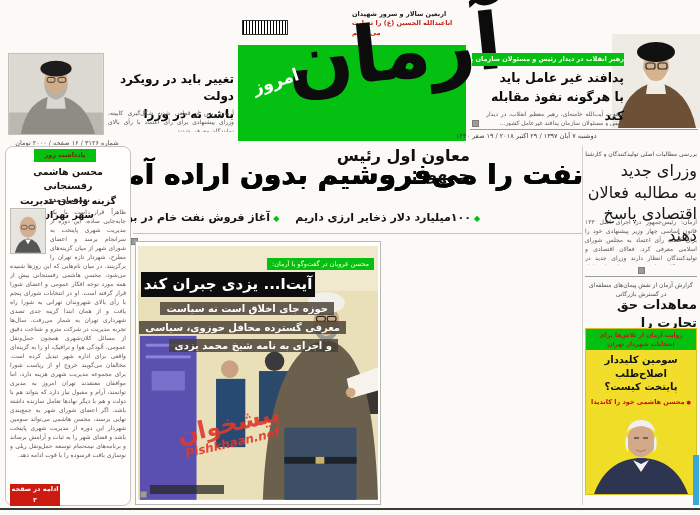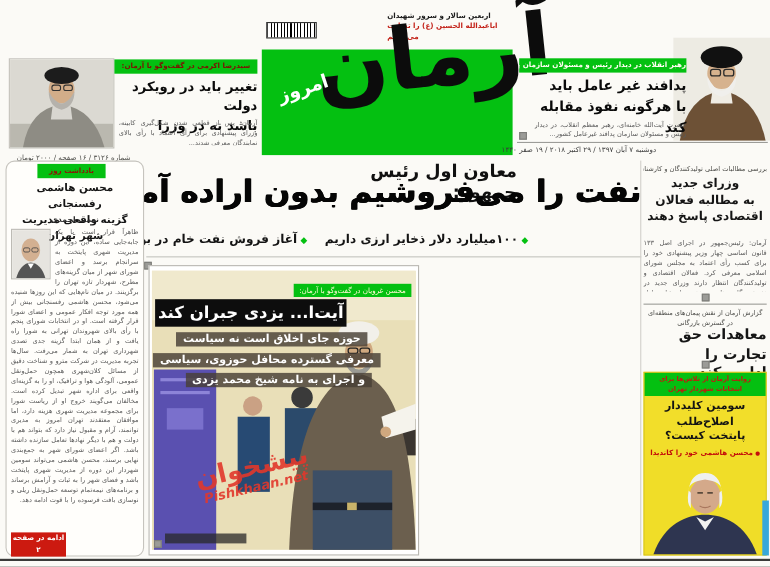--- a/index.html
+++ b/index.html
@@ -61,26 +61,26 @@
   .phSub1{right:46px;top:60px}
   .phSub2{right:34px;top:79px}
   .phSub3{right:42px;top:97px}
   .wm{position:absolute;left:42px;top:170px;transform:rotate(-13deg);color:#e2382c;opacity:.9;text-align:center}
   .wmFa{font-size:24px;font-weight:bold;line-height:1}
   .wmEn{font-size:12px;font-weight:bold;font-style:italic}
   .phCap{position:absolute;left:14px;bottom:10px;width:74px;height:9px;background:rgba(40,40,40,.75)}
 
   
   .rcKickerA{left:585px;top:150px;width:112px;font-size:6px;color:#4c4c48;text-align:center;white-space:nowrap;overflow:hidden}
-  .rcHlA{left:585px;top:160px;width:112px;font-size:11px;line-height:1.35;text-align:center;font-weight:bold}
+  .rcHlA{left:585px;top:160px;width:112px;font-size:16px;line-height:1.35;font-weight:normal}
   .rcBodyA{left:585px;top:217px;width:112px;height:48px;overflow:hidden}
   .ruleRC{left:585px;top:276px;width:112px;height:1px}
   .rcKickerB{left:585px;top:280px;width:112px;font-size:6px;color:#4c4c48;text-align:center;line-height:1.5}
   .rcHlB{left:585px;top:296px;width:112px;font-size:13px;line-height:1.35;text-align:right;font-weight:bold}
-  .yellowBox{left:585px;top:338px;width:112px;height:167px;background:#f2de2a;border:1px solid #d6c322}
+  .yellowBox{left:585px;top:328px;width:112px;height:167px;background:#f2de2a;border:1px solid #d6c322}
   .ybHeader{margin:0;padding:2px 2px;font-size:6px;line-height:1.45;color:#c01b10;font-weight:bold;text-align:center}
   .ybHl{margin-top:3px;font-size:10px;font-weight:bold;color:#141414;text-align:center;line-height:1.35}
   .ybBul{margin-top:3px;font-size:6.5px;font-weight:bold;color:#c40f0a;text-align:center;line-height:1.6}
   .ybBul div::before{content:"●";font-size:5px;margin-left:2px}
   .ybPhoto{position:absolute;left:0;bottom:0;width:110px;height:86px}
 
   
   .noteBox{left:5px;top:146px;width:126px;height:360px;background:#fffefb;border:1px solid #c6c4be;border-radius:8px}
   .noteBand{left:34px;top:149px;width:62px;color:#8c1505}
   .noteHl{left:10px;top:165px;width:116px;text-align:center;font-size:9.5px;font-weight:bold;line-height:1.5}
@@ -118,21 +118,20 @@
     <rect width="96" height="82" fill="#dbd9d2"></rect>
     <rect y="60" width="96" height="22" fill="#bab8af"></rect>
     <path d="M12 82 Q18 46 48 42 Q78 46 88 82 Z" fill="#8e8c84"></path>
     <path d="M40 40 L56 40 L58 56 L38 56 Z" fill="#d8d6d0"></path>
     <ellipse cx="48" cy="28" rx="12" ry="13" fill="#d2ad89"></ellipse>
     <path d="M36 30 Q48 52 60 30 Q60 44 48 47 Q36 44 36 30 Z" fill="#b5b2ac"></path>
     <ellipse cx="48" cy="15" rx="16" ry="8" fill="#1c1c1c"></ellipse>
     <rect x="39" y="24" width="8" height="5" rx="2" fill="none" stroke="#333" stroke-width="1"></rect>
     <rect x="50" y="24" width="8" height="5" rx="2" fill="none" stroke="#333" stroke-width="1"></rect>
   </svg>
-  <div class="abs green band tlBand">سیدرضا اکرمی در گفت‌وگو با آرمان:</div>
   <div class="abs hl tlHl">
     <div>تغییر باید در رویکرد دولت</div>
     <div>باشد نه در وزرا</div>
   </div>
   <div class="abs tiny tlSum">آرمان: پس از قطعی شدن شکل‌گیری کابینه، وزرای پیشنهادی برای رأی اعتماد با رأی بالای نمایندگان معرفی شدند...</div>
   <div class="abs tlIssue">شماره ۳۱۲۶ / ۱۶ صفحه / ۲۰۰۰ تومان</div>
 
   <svg class="abs trPhoto" viewBox="0 0 88 94">
     <rect width="88" height="94" fill="#edebe3"></rect>
     <path d="M6 94 Q12 54 44 48 Q76 54 84 94 Z" fill="#6d5136"></path>

